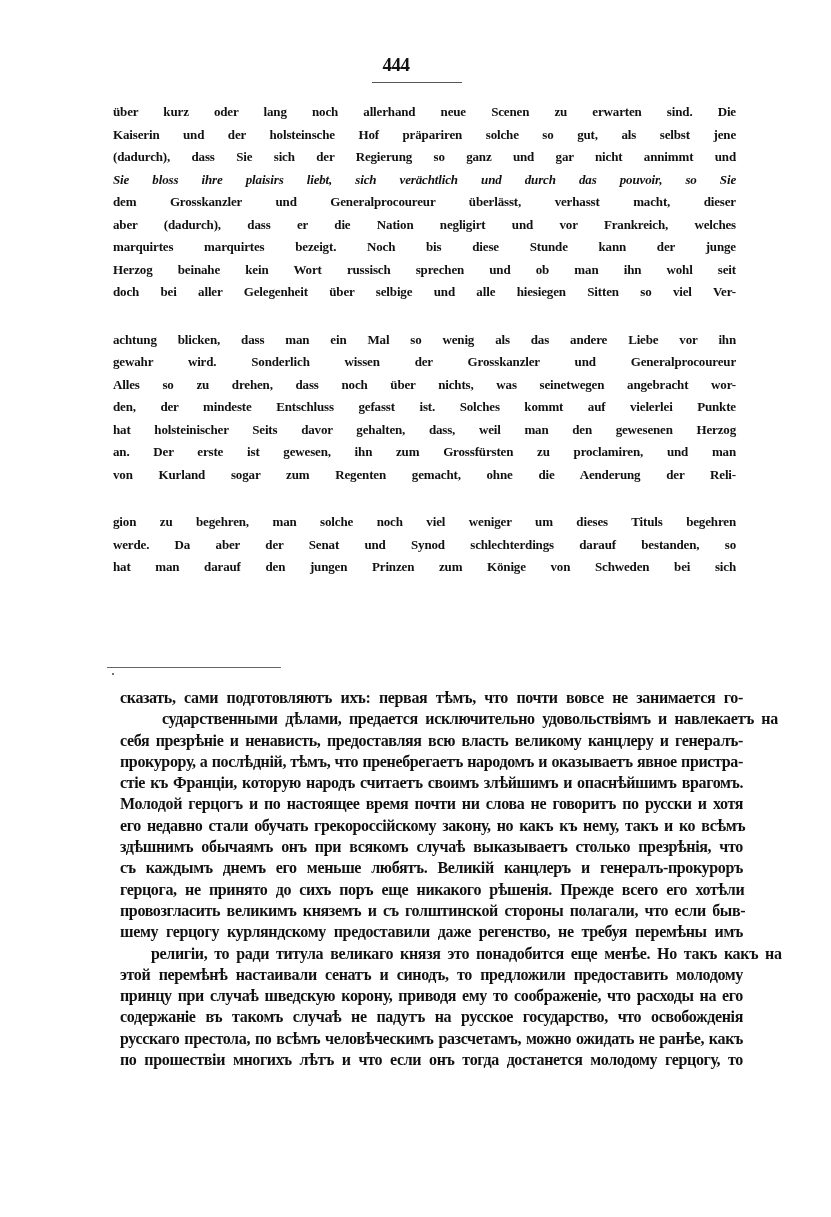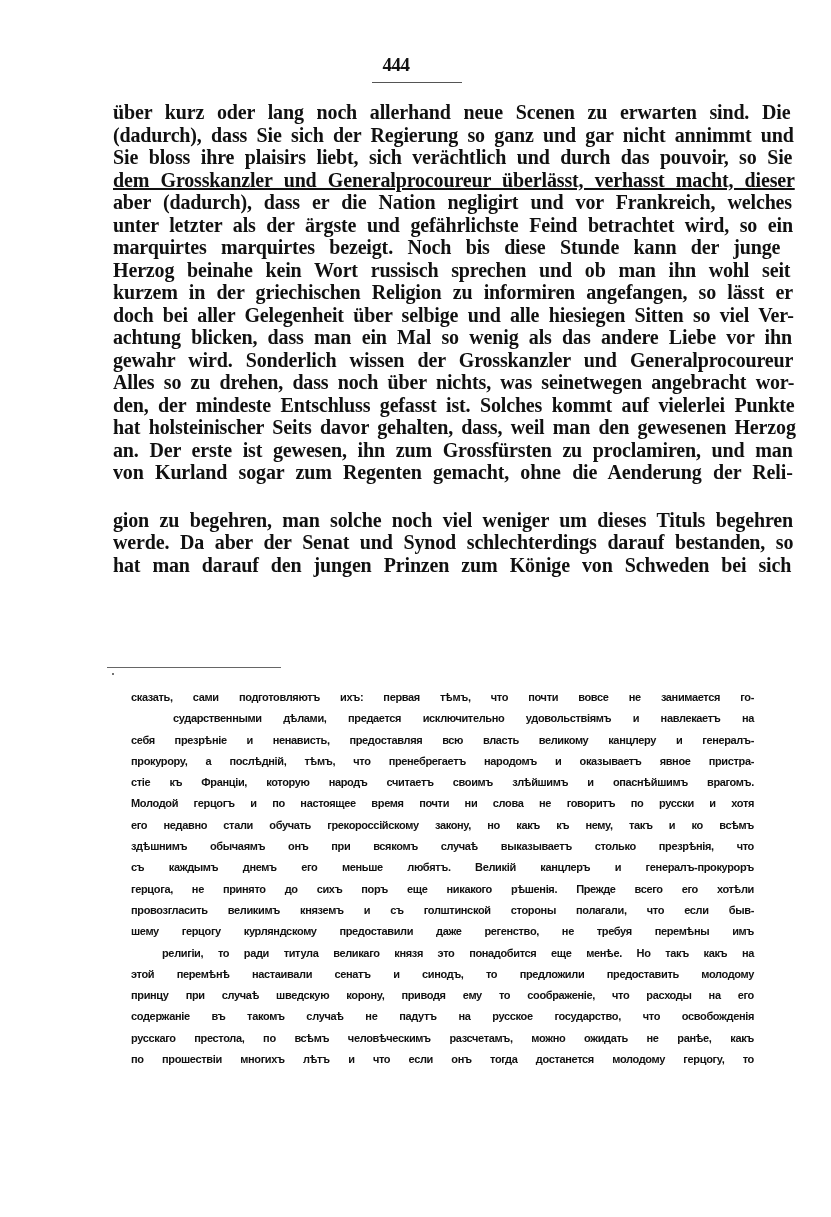--- a/index.html
+++ b/index.html
@@ -33,21 +33,21 @@
     width: 90px;
     height: 0;
     border-top: 1px solid #555;
   }
   .main-text {
     position: absolute;
     left: 113px;
     top: 101px;
     width: 623px;
     font-family: "Liberation Serif", serif;
-    font-size: 20px;
+    font-size: 13px;
     line-height: 22.5px;
     font-weight: bold;
     letter-spacing: -0.15px;
   }
   .main-text .line,
   .footnote .line {
     display: block;
     white-space: nowrap;
     text-align: justify;
     text-align-last: justify;
@@ -70,51 +70,50 @@
     position: absolute;
     left: 112px;
     top: 673px;
     width: 2px;
     height: 2px;
     background: #444;
     border-radius: 50%;
   }
   .footnote {
     position: absolute;
-    left: 131px;
+    left: 120px;
     top: 687px;
     width: 623px;
-    font-family: Liberation Sans, sans-serif;
-    font-size: 11px;
+    font-family: Liberation Serif, serif;
+    font-size: 16px;
     line-height: 21.3px;
     font-weight: bold;
     letter-spacing: -0.35px;
   }
   .footnote .line {
     height: 21.3px;
   }
 </style>
 </head>
 <body>
 
 <div class="page-number">444</div>
 <div class="page-rule"></div>
 
 <div class="main-text">
   <span class="line" style="white-space: nowrap; display: block; word-spacing: 7.93px;">über kurz oder lang noch allerhand neue Scenen zu erwarten sind. Die</span>
+  <span class="line" style="white-space: nowrap; display: block; word-spacing: 5.63px;">Kaiserin und der holsteinsche Hof präpariren solche so gut, als selbst jene</span>
   <span class="line" style="white-space: nowrap; display: block; word-spacing: 4.52px;">(dadurch), dass Sie sich der Regierung so ganz und gar nicht annimmt und</span>
-  <span class="line" style="white-space: nowrap; display: block; word-spacing: 5.74px;">Sie bloss ihre plaisirs liebt, sich verächtlich und durch das pouvoir, so Sie</span>
-  <span class="line" style="white-space: nowrap; display: block; word-spacing: 6.42px; text-decoration: underline;">dem Grosskanzler und Generalprocoureur überlässt, verhasst macht, dieser</span>
+  <span class="line" style="white-space: nowrap; display: block; word-spacing: 5.74px; font-style: italic;">Sie bloss ihre plaisirs liebt, sich verächtlich und durch das pouvoir, so Sie</span>
+  <span class="line" style="white-space: nowrap; display: block; word-spacing: 6.42px;">dem Grosskanzler und Generalprocoureur überlässt, verhasst macht, dieser</span>
   <span class="line" style="white-space: nowrap; display: block; word-spacing: 7.27px;">aber (dadurch), dass er die Nation negligirt und vor Frankreich, welches</span>
-  <span class="line" style="white-space: nowrap; display: block; word-spacing: 5.78px;">unter letzter als der ärgste und gefährlichste Feind betrachtet wird, so ein</span>
   <span class="line" style="white-space: nowrap; display: block; word-spacing: 9.58px;">marquirtes marquirtes bezeigt. Noch bis diese Stunde kann der junge</span>
   <span class="line" style="white-space: nowrap; display: block; word-spacing: 7.95px;">Herzog beinahe kein Wort russisch sprechen und ob man ihn wohl seit</span>
-  <span class="line" style="white-space: nowrap; display: block; word-spacing: 6.33px;">kurzem in der griechischen Religion zu informiren angefangen, so lässt er</span>
   <span class="line" style="white-space: nowrap; display: block; word-spacing: 4.5px;">doch bei aller Gelegenheit über selbige und alle hiesiegen Sitten so viel Ver-</span>
-  <span class="line" style="white-space: nowrap; display: block; word-spacing: 5.49px;">achtung blicken, dass man ein Mal so wenig als das andere Liebe vor ihn</span>
+  <span class="line" style="white-space: nowrap; display: block; word-spacing: 5.49px; margin-top: 25px;">achtung blicken, dass man ein Mal so wenig als das andere Liebe vor ihn</span>
   <span class="line" style="white-space: nowrap; display: block; word-spacing: 8.34px;">gewahr wird. Sonderlich wissen der Grosskanzler und Generalprocoureur</span>
   <span class="line" style="white-space: nowrap; display: block; word-spacing: 4.44px;">Alles so zu drehen, dass noch über nichts, was seinetwegen angebracht wor-</span>
   <span class="line" style="white-space: nowrap; display: block; word-spacing: 4.67px;">den, der mindeste Entschluss gefasst ist. Solches kommt auf vielerlei Punkte</span>
   <span class="line" style="white-space: nowrap; display: block; word-spacing: 3.49px;">hat holsteinischer Seits davor gehalten, dass, weil man den gewesenen Herzog</span>
   <span class="line" style="white-space: nowrap; display: block; word-spacing: 5.92px;">an. Der erste ist gewesen, ihn zum Grossfürsten zu proclamiren, und man</span>
   <span class="line" style="white-space: nowrap; display: block; word-spacing: 6.45px;">von Kurland sogar zum Regenten gemacht, ohne die Aenderung der Reli-</span>
   <span class="line" style="white-space: nowrap; display: block; word-spacing: 5.59px; margin-top: 25px;">gion zu begehren, man solche noch viel weniger um dieses Tituls begehren</span>
   <span class="line" style="white-space: nowrap; display: block; word-spacing: 5.83px;">werde. Da aber der Senat und Synod schlechterdings darauf bestanden, so</span>
   <span class="line last" style="white-space: nowrap; display: block; word-spacing: 7.24px;">hat man darauf den jungen Prinzen zum Könige von Schweden bei sich</span>
 </div>

